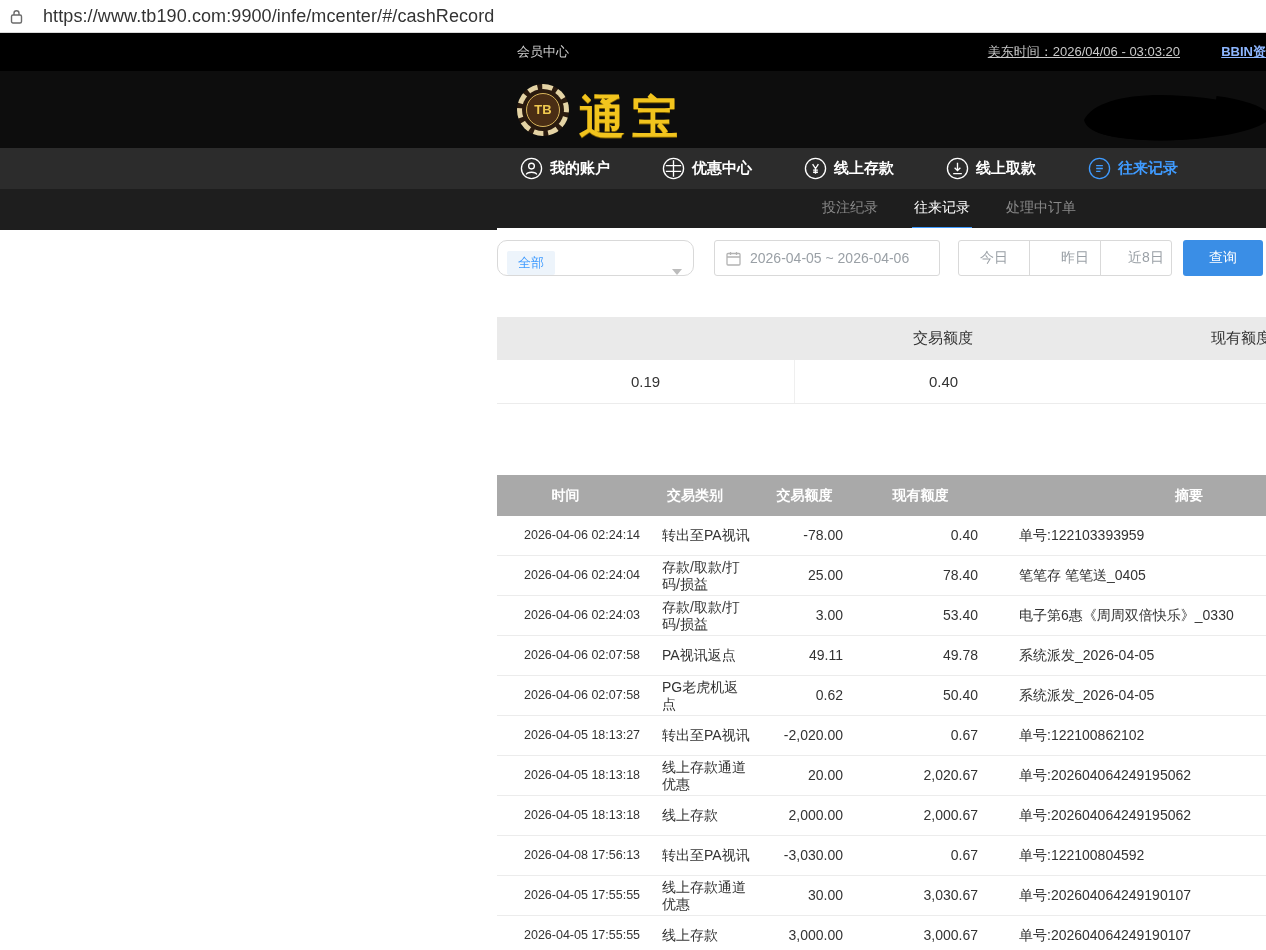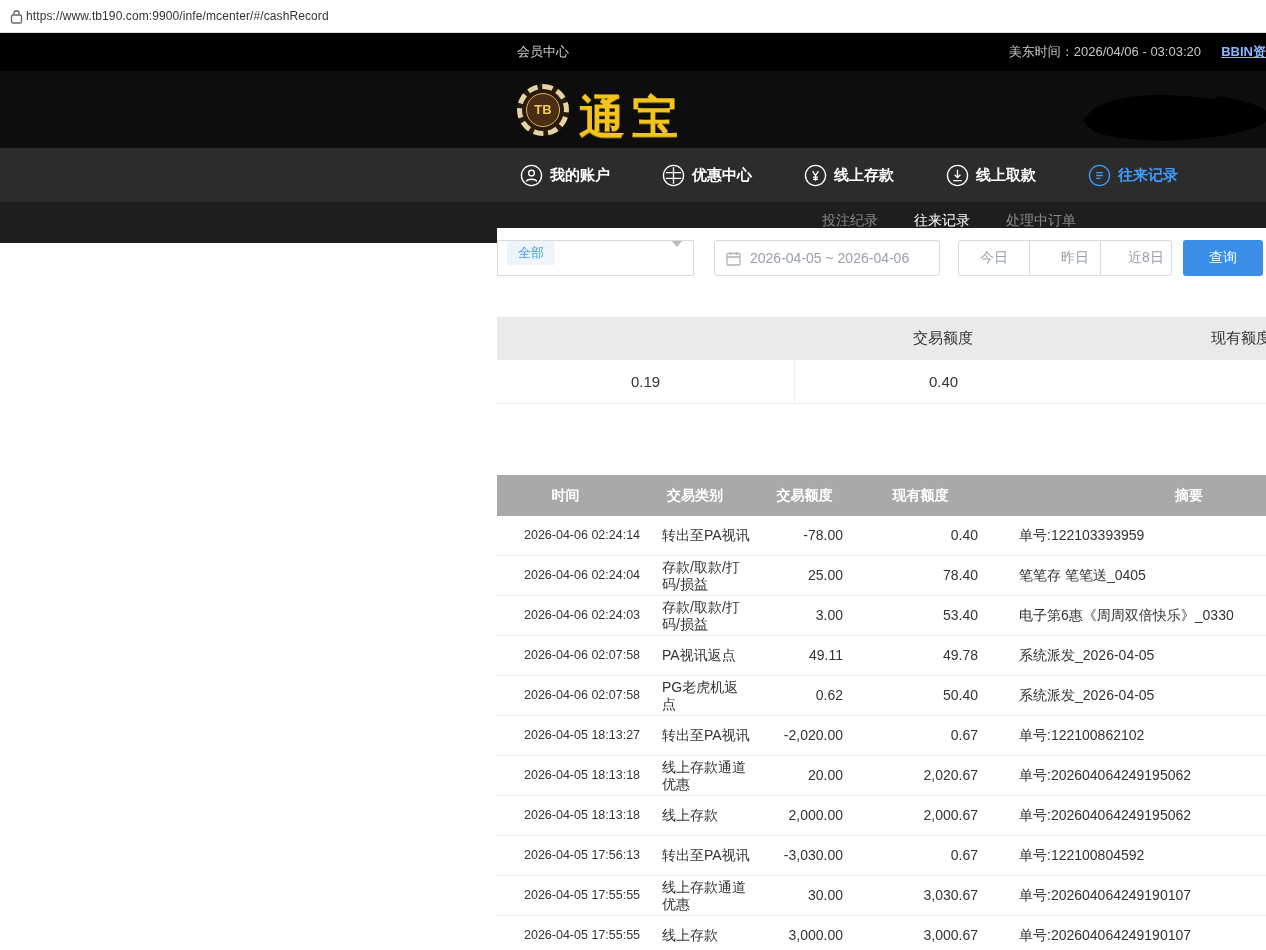--- a/index.html
+++ b/index.html
@@ -2,52 +2,52 @@
 <html><head>
 <meta charset="utf-8">
 <style>
   * { margin: 0; padding: 0; box-sizing: border-box; }
   html, body { width: 1266px; height: 950px; overflow: hidden; }
   body { font-family: "Liberation Sans", "DejaVu Sans", sans-serif; background: #fff; position: relative; }
 
   
   .browser-bar { height: 33px; background: #fff; border-bottom: 1px solid #d8d8d8; display: flex; align-items: center; padding-left: 10px; }
   .lock-icon { width: 13px; height: 15px; flex: 0 0 auto; }
-  .url-text { font-size: 12px; color: #333; margin-left: 3px; letter-spacing: 0.1px; }
+  .url-text { font-size: 18px; color: #333; margin-left: 20px; letter-spacing: 0.1px; }
 
   
   .topbar { height: 38px; background: #000; display: flex; align-items: center; position: relative; font-size: 13px; }
   .member-center { color: #cfcfcf; margin-left: 517px; cursor: pointer; }
-  .eastern-time { position: absolute; right: 65px; color: #c9c9c9; }
+  .eastern-time { position: absolute; right: 86px; color: #c9c9c9; text-decoration: underline; }
   .bbin-link { position: absolute; right: 0; color: #8db6ff; text-decoration: underline; font-weight: bold; white-space: nowrap; }
 
   
   .site-header { height: 77px; background: #0d0d0d; position: relative; }
   .logo { position: absolute; left: 517px; top: 50%; transform: translateY(-50%); display: flex; align-items: center; gap: 10px; }
   .chip { width: 52px; height: 52px; border-radius: 50%; background: #2a1a0e; border: 5px dashed #e4d3a4; position: relative; }
   .chip-inner { position: absolute; inset: 4px; border-radius: 50%; background: #4a2d14; border: 1px solid #d8b55c; display: flex; align-items: center; justify-content: center; font-size: 13px; font-weight: bold; color: #f0c94f; }
   .brand-text { font-family: "DejaVu Serif", serif; font-weight: bold; font-size: 46px; color: #f2c41d; letter-spacing: 7px; text-shadow: 0 1px 0 #7a5c00; margin-top: 16px; }
   .scribble { position: absolute; right: 0; top: 19px; width: 190px; height: 54px; }
 
   
-  .main-nav { height: 54px; background: #2c2c2c; display: flex; align-items: center; padding-left: 520px; gap: 52px; }
+  .main-nav { height: 41px; background: #2c2c2c; display: flex; align-items: center; padding-left: 520px; gap: 52px; }
   .nav-item { display: flex; align-items: center; gap: 7px; color: #fff; font-size: 15px; font-weight: bold; cursor: pointer; white-space: nowrap; }
   .nav-item.active { color: #3f9bff; }
   .nav-icon { width: 23px; height: 23px; display: block; }
 
   
   .sub-nav { height: 41px; background: #1e1e1e; display: flex; align-items: stretch; padding-left: 820px; gap: 32px; }
   .subnav-item { display: flex; align-items: center; color: #8a8a8a; font-size: 14px; cursor: pointer; border-bottom: 3px solid transparent; padding: 0 2px; white-space: nowrap; }
   .subnav-item.active { color: #fff; border-bottom-color: #3f9bff; }
 
   
   .content { position: absolute; left: 497px; top: 228px; width: 893px; background: #fff; }
 
   .filter-row { display: flex; margin-top: 12px; height: 36px; }
-  .type-select { width: 197px; border: 1px solid #d9d9d9; border-radius: 1px; display: flex; align-items: flex-start; padding: 0 9px; position: relative; cursor: pointer; background: #fff; }
+  .type-select { width: 197px; border: 1px solid #d9d9d9; border-radius: 10px; display: flex; align-items: flex-end; padding: 0 9px; position: relative; cursor: pointer; background: #fff; }
   .select-tag { background: #edf4fb; color: #3f9bff; font-size: 13px; padding: 3px 11px; border-radius: 2px; }
   .select-caret { position: absolute; right: 11px; width: 0; height: 0; border-left: 5px solid transparent; border-right: 5px solid transparent; border-top: 6px solid #bcbcbc; }
   .date-input { margin-left: 20px; width: 226px; border: 1px solid #d9d9d9; border-radius: 3px; display: flex; align-items: center; padding: 0 11px; gap: 9px; color: #9aa0a6; font-size: 14px; cursor: pointer; background: #fff; }
   .calendar-icon { width: 15px; height: 15px; flex: 0 0 auto; }
   .btn-group { margin-left: 18px; display: flex; }
   .range-btn { width: 72px; height: 36px; background: #fff; border: 1px solid #d9d9d9; color: #9aa0a6; font-size: 14px; cursor: pointer; font-family: inherit; text-align: center; }
   .range-btn + .range-btn { margin-left: -1px; padding-left: 20px; }
   .range-btn:first-child { border-radius: 3px 0 0 3px; }
   .range-btn:last-child { border-radius: 0 3px 3px 0; }
   .search-btn { margin-left: 11px; width: 80px; height: 36px; background: #3a8ee6; border: none; border-radius: 3px; color: #fff; font-size: 14px; cursor: pointer; font-family: inherit; }
@@ -248,21 +248,21 @@
 
   <div class="record-row">
     <div class="cell-time">2026-04-05 18:13:18</div>
     <div class="cell-type">线上存款</div>
     <div class="cell-amount">2,000.00</div>
     <div class="cell-balance">2,000.67</div>
     <div class="cell-summary">单号:202604064249195062</div>
   </div>
 
   <div class="record-row">
-    <div class="cell-time">2026-04-05 17:56:13</div>
+    <div class="cell-time">2026-04-08 17:56:13</div>
     <div class="cell-type">转出至PA视讯</div>
     <div class="cell-amount">-3,030.00</div>
     <div class="cell-balance">0.67</div>
     <div class="cell-summary">单号:122100804592</div>
   </div>
 
   <div class="record-row">
     <div class="cell-time">2026-04-05 17:55:55</div>
     <div class="cell-type">线上存款通道优惠</div>
     <div class="cell-amount">30.00</div>

